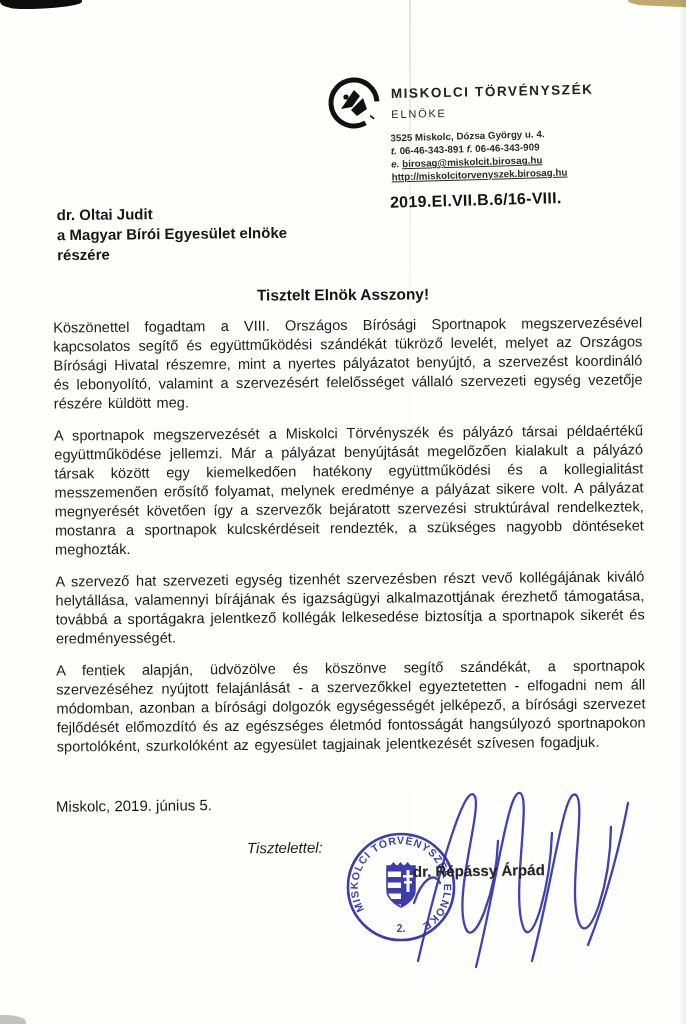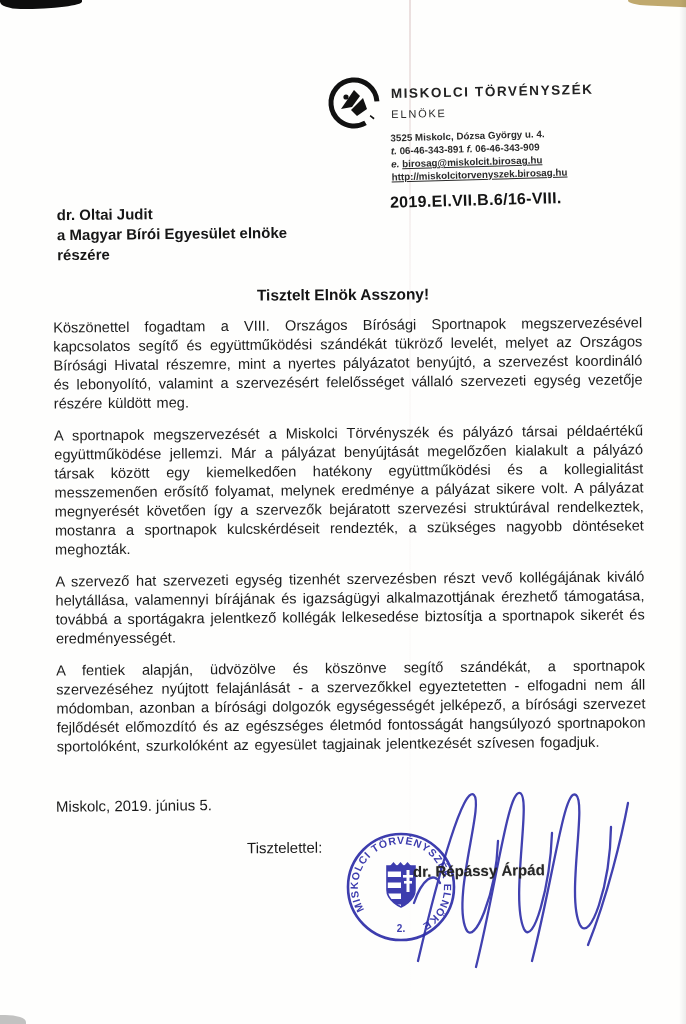--- a/index.html
+++ b/index.html
@@ -60,21 +60,21 @@
   .salutation { position: absolute; left: 0; top: 286px; width: 686px;
     text-align: center; font-size: 15.5px; font-weight: bold;
     transform: rotate(-0.4deg); color: #141414; }
   .body-text { position: absolute; left: 55px; top: 316px; width: 589px;
     transform: rotate(-0.5deg); }
   .body-text p { margin: 0 0 13px 0; font-size: 14.6px; line-height: 19px;
     text-align: justify; word-spacing: 1.5px; color: #1c1c1c; }
   .dateline { position: absolute; left: 56px; top: 797px; font-size: 15px;
     transform: rotate(-0.6deg); color: #1a1a1a; }
   .closing { position: absolute; left: 247px; top: 839px; font-size: 15px;
-    transform: rotate(-0.5deg); color: #1a1a1a; }
+    transform: rotate(-0.5deg); color: #1a1a1a; font-style: italic; }
   
   .stamp { position: absolute; left: 344px; top: 830px; width: 114px; height: 114px; opacity: .92; }
   .signature-ink { position: absolute; left: 412px; top: 775px; width: 235px; height: 200px; opacity: .9; }
   .signer-name { position: absolute; left: 413px; top: 862px;
     font-size: 15px; font-weight: bold; color: #262626;
     transform: rotate(-0.8deg); text-shadow: 0 0 1px rgba(40,40,40,.4); }
 </style>
 </head>
 <body>
 

